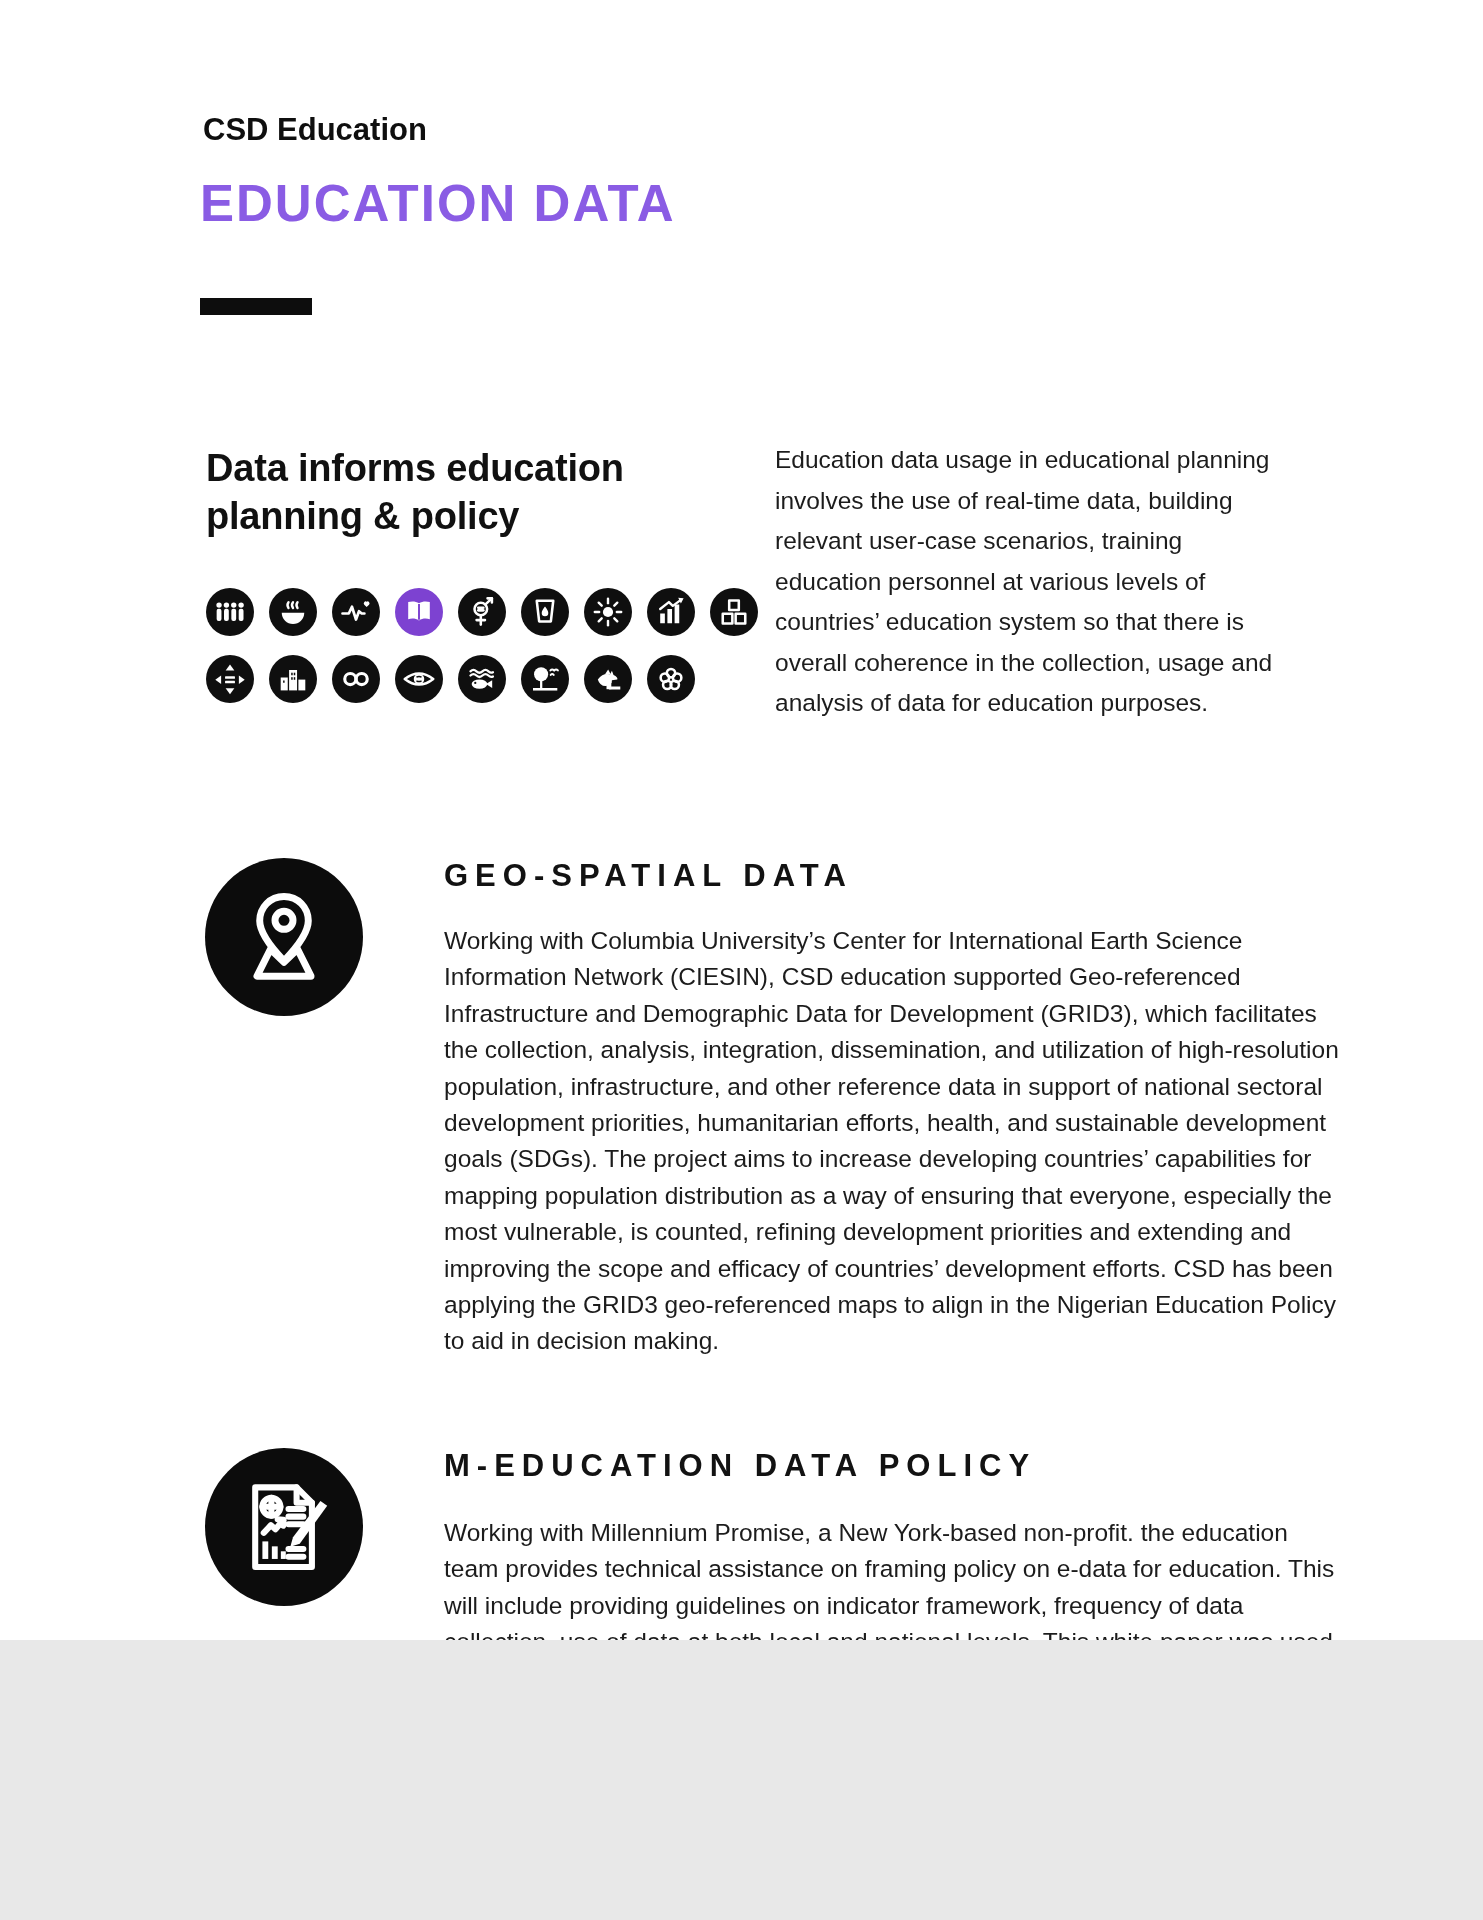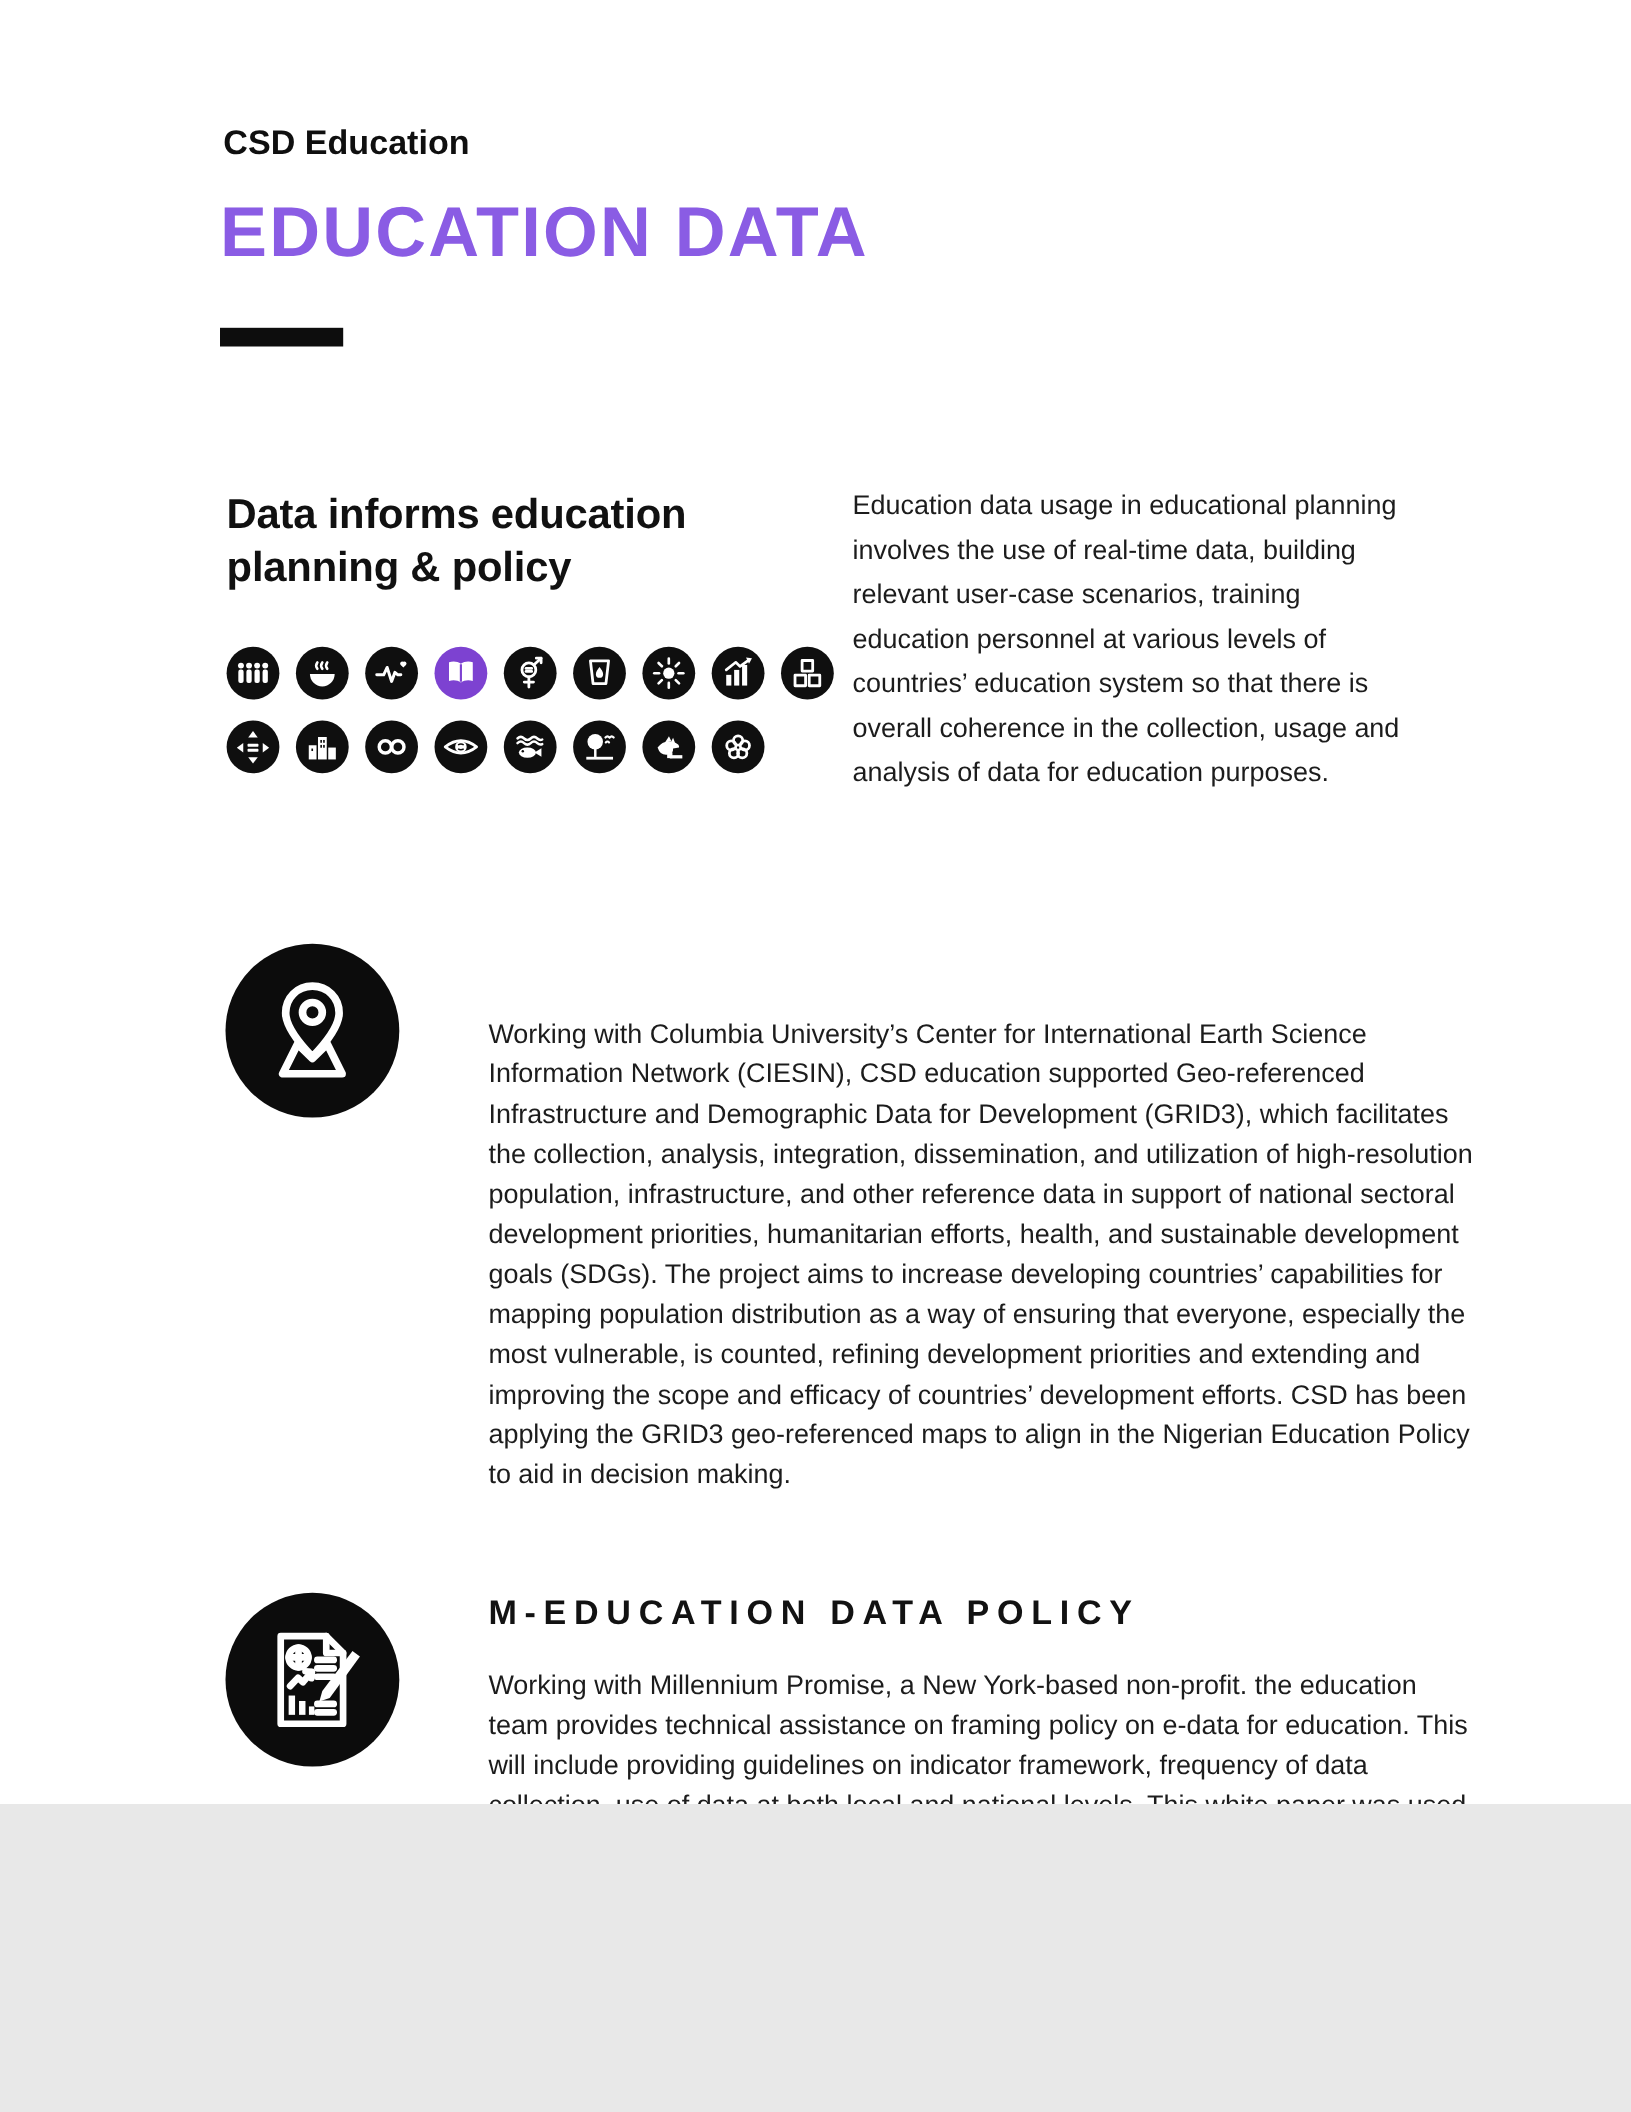--- a/index.html
+++ b/index.html
@@ -1,19 +1,19 @@
 <!DOCTYPE html>
 <html style="--title-purple: #8a5ce4; --highlight-purple: #7d42d1; --bar-purple: #8a50d2;"><head>
 <meta charset="utf-8">
 <style>
   html,body{margin:0;padding:0;background:#e8e8e8;}
   .page{position:relative;width:1483px;height:1640px;background:#ffffff;
         font-family:"Liberation Sans",sans-serif;color:#161616;overflow:hidden;margin:0 auto;}
   .kicker{position:absolute;left:203px;top:112px;font-size:31px;font-weight:700;color:#0f0f0f;}
-  .doc-title{position:absolute;left:200px;top:174px;font-size:64px;font-weight:800;
+  .doc-title{position:absolute;left:200px;top:174px;font-size:51px;font-weight:800;
              letter-spacing:2px;color:var(--title-purple,#8a5ce4);}
   .divider{position:absolute;left:200px;top:298px;width:112px;height:17px;background:#0d0d0d;}
   .intro-heading{position:absolute;left:206px;top:444px;width:510px;font-size:38px;line-height:48px;
                  font-weight:800;color:#111111;letter-spacing:-0.2px;}
   .intro-par{position:absolute;left:775px;top:440px;width:505px;font-size:24.5px;line-height:40.5px;color:#1c1c1c;}
   .sdg-row{position:absolute;left:206px;display:flex;gap:15px;}
   .sdg-row.r1{top:588px;}
   .sdg-row.r2{top:655px;}
   .sdg{width:48px;height:48px;border-radius:50%;background:#0f0f0f;display:flex;
        align-items:center;justify-content:center;flex:0 0 auto;}
@@ -235,20 +235,21 @@
 
   <div class="section-icon si-geo" id="icon-geo">
       <svg viewBox="0 0 24 24" role="img" aria-label="map-pin-glyph">
         <g fill="none" stroke="#fff" stroke-linecap="round" stroke-linejoin="round" stroke-width="1.55">
           <path d="M12,3 C8.9,3 6.6,5.4 6.6,8.4 C6.6,11.1 9.5,14.7 12,17.3 C14.5,14.7 17.4,11.1 17.4,8.4 C17.4,5.4 15.1,3 12,3 Z"></path>
           <circle cx="12" cy="8.3" r="2"></circle>
           <path d="M9,14.7 L6,20.7 L18,20.7 L15,14.7 L12,17.6 Z"></path>
         </g>
       </svg>
     </div>
+  <div class="section-heading sh-geo">GEO-SPATIAL DATA</div>
   <div class="section-par sp-geo">Working with Columbia University’s Center for International Earth Science Information Network (CIESIN), CSD education supported Geo-referenced Infrastructure and Demographic Data for Development (GRID3), which facilitates the collection, analysis, integration, dissemination, and utilization of high-resolution population, infrastructure, and other reference data in support of national sectoral development priorities, humanitarian efforts, health, and sustainable development goals (SDGs). The project aims to increase developing countries’ capabilities for mapping population distribution as a way of ensuring that everyone, especially the most vulnerable, is counted, refining development priorities and extending and improving the scope and efficacy of countries’ development efforts. CSD has been applying the GRID3 geo-referenced maps to align in the Nigerian Education Policy to aid in decision making.</div>
 
   <div class="section-icon si-med" id="icon-med">
       <svg viewBox="0 0 24 24" role="img" aria-label="document-pencil-glyph">
         <g fill="none" stroke="#fff" stroke-linecap="round" stroke-linejoin="round" stroke-width="1.35">
           <path d="M5.6,3.2 H14.8 L18.2,6.6 V20.9 H5.6 Z"></path>
           <path d="M14.8,3.2 V6.6 H18.2"></path>
           <circle cx="9.2" cy="7.5" r="2"></circle>
           <path d="M7.2,7.5 h4 M9.2,5.5 v4"></path>
           <path d="M7.5,13.3 l1.6,-1.7 1,0.9 1.7,-2"></path>

